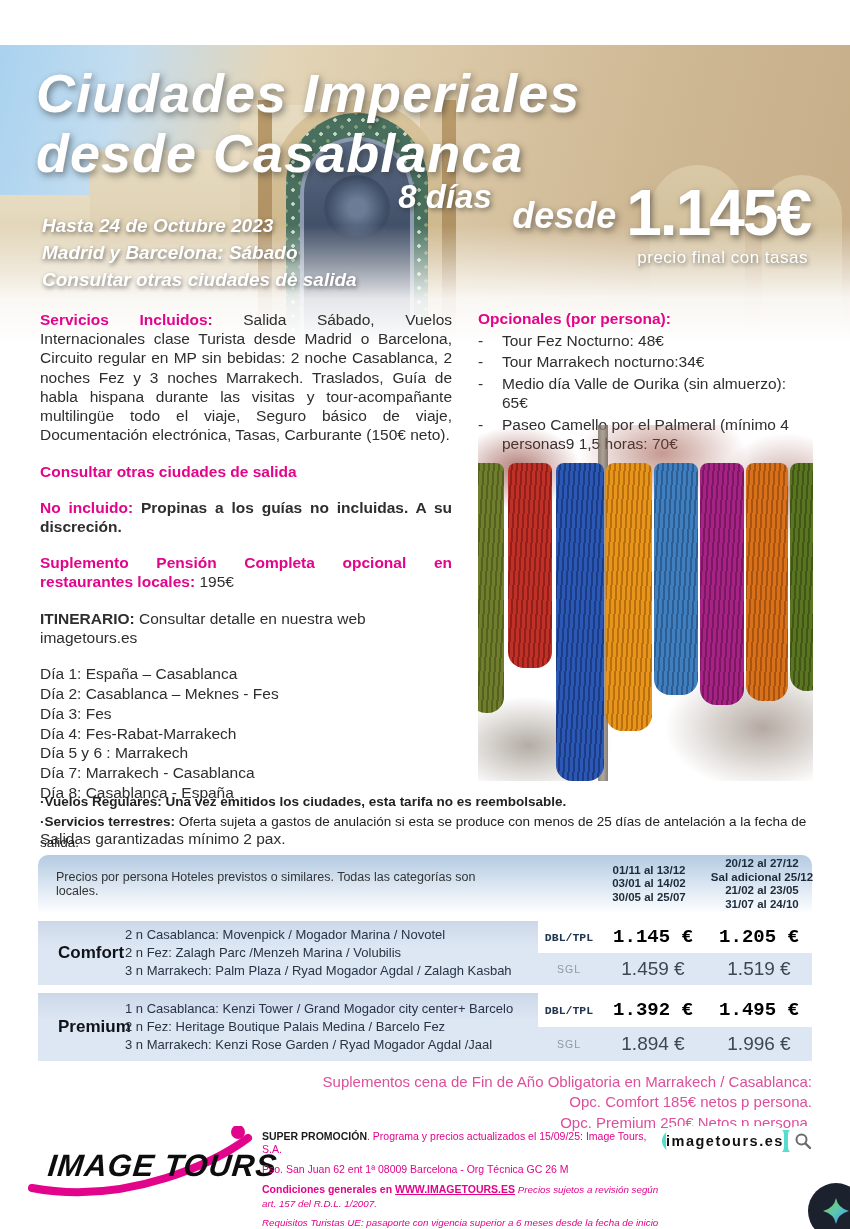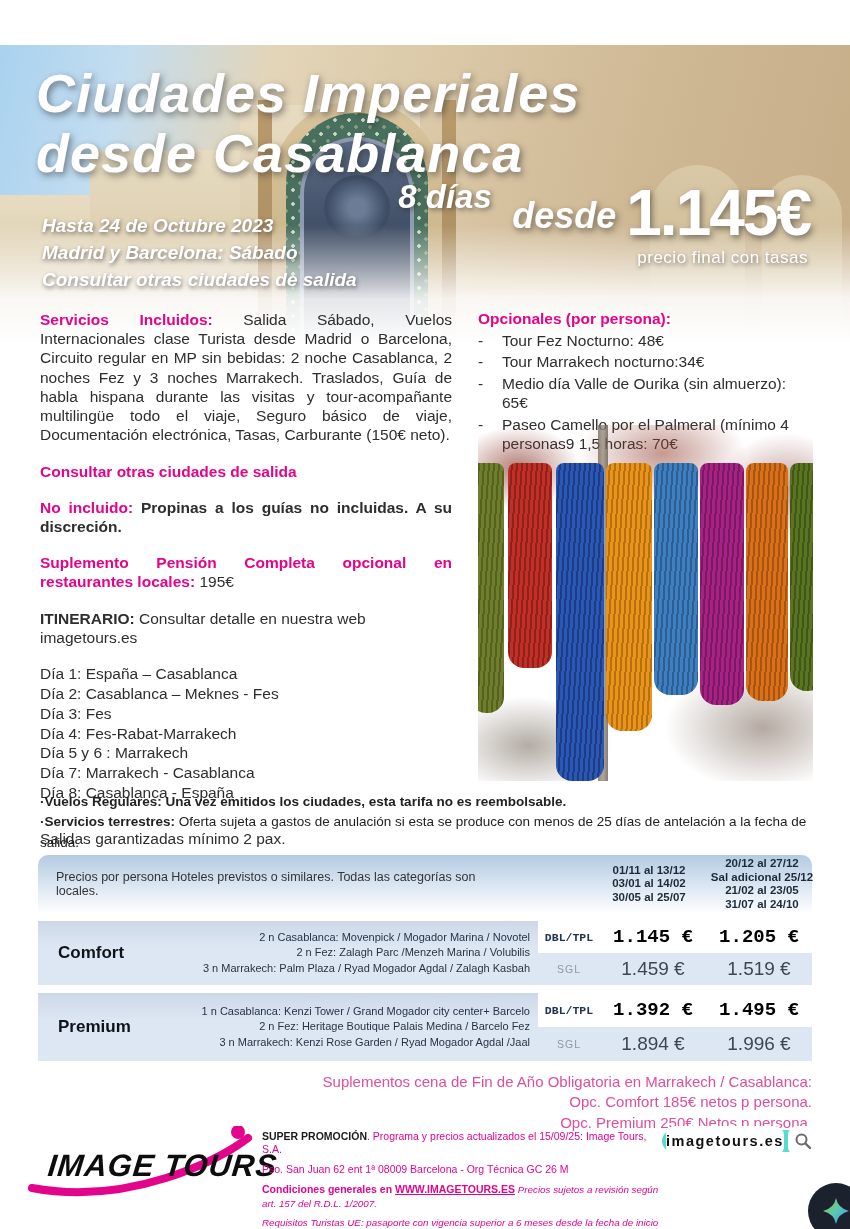--- a/index.html
+++ b/index.html
@@ -92,21 +92,21 @@
   .date-col { position:absolute; top:0; height:58px; display:flex; flex-direction:column; justify-content:center;
               text-align:center; font-size:11.5px; font-weight:700; color:#1c2b3a; line-height:13.5px; }
   .date-col.c1 { left:555px; width:112px; }
   .date-col.c2 { left:668px; width:112px; }
   .pt-row { position:relative; margin-top:8px; background:linear-gradient(#ccd8e9,#dde6f3 40%,#dde6f3); }
   .pt-row.comfort { height:64px; }
   .pt-row.premium { height:68px; }
   .cat { position:absolute; left:20px; top:0; height:100%; display:flex; align-items:center;
          font-size:17px; font-weight:700; color:#10131a; }
   .hotels { position:absolute; left:87px; top:0; height:100%; display:flex; flex-direction:column; justify-content:center;
-            font-size:11px; color:#273445; line-height:1.38; width:405px;align-items:flex-end; }
+            font-size:13px; color:#273445; line-height:1.38; width:405px; }
   .pricepanel { position:absolute; left:500px; top:0; width:274px; height:100%; }
   .pband { position:absolute; left:0; width:274px; height:50%; display:flex; align-items:center; }
   .pband.dbl { top:0; background:#ffffff;font-family:Liberation Mono, monospace; }
   .pband.sgl { top:50%; background:transparent; }
   .occ-label { flex:0 0 62px; text-align:center; }
   .pband.dbl .occ-label { font-size:11.5px; font-weight:700; color:#203550; }
   .pband.sgl .occ-label { font-size:10.5px; color:#8d97a6; letter-spacing:1px; }
   .pcell { flex:0 0 106px; text-align:center; }
   .pband.dbl .pcell { font-size:19px; font-weight:700; color:#000; }
   .pband.sgl .pcell { font-size:19px; font-weight:400; color:#3e4654; }

